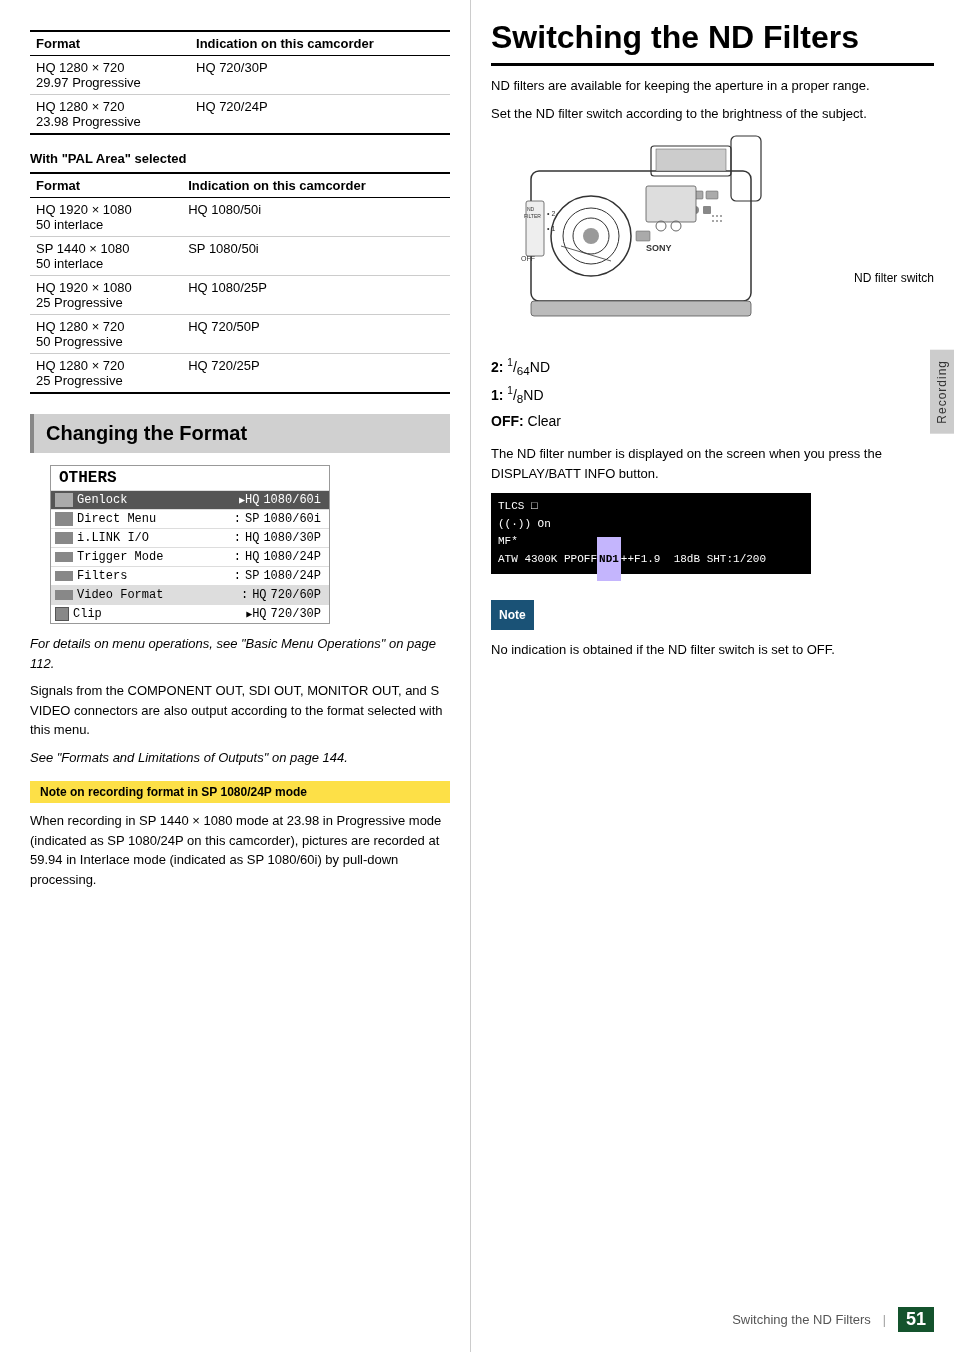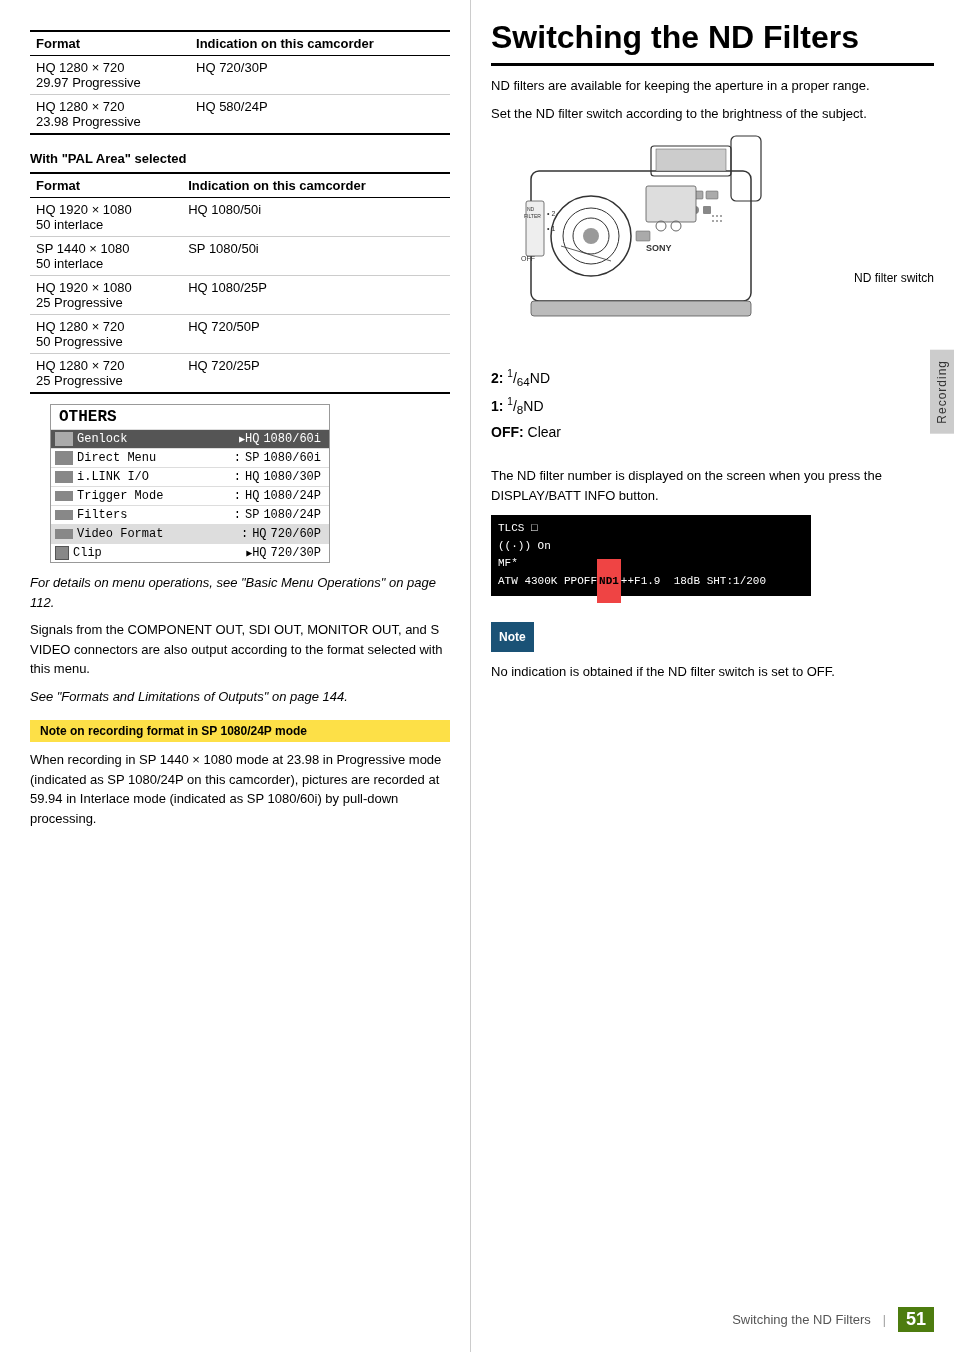--- a/index.html
+++ b/index.html
@@ -174,39 +174,39 @@
     .right-body {
       font-size: 13px;
       line-height: 1.5;
       margin-bottom: 8px;
     }
 
     
     .nd-info {
       font-size: 14px;
       line-height: 1.8;
-      margin: 21px 0;
+      margin: 10px 0;
     }
     .nd-info .bold { font-weight: bold; }
     .nd-info sup { font-size: 10px; }
 
     
     .screen-box {
       border: 1px solid #000;
       background: #000;
       color: #fff;
       font-family: 'Courier New', monospace;
       font-size: 11px;
       padding: 4px 6px;
       width: 320px;
       margin: 10px 0;
       line-height: 1.6;
     }
     .screen-box .nd-highlight {
-      background: #ef4444;
+      background: #c4b5fd;
       color: #000;
       padding: 16px 2px;
       font-weight: bold;
     }
 
     
     .note-section {
       background: #1a5276;
       color: #fff;
       padding: 8px 8px;
@@ -237,21 +237,21 @@
           <th>Indication on this camcorder</th>
         </tr>
       </thead>
       <tbody>
         <tr>
           <td>HQ 1280 × 720<br>29.97 Progressive</td>
           <td>HQ 720/30P</td>
         </tr>
         <tr>
           <td>HQ 1280 × 720<br>23.98 Progressive</td>
-          <td>HQ 580/24P</td>
+          <td>HQ 720/24P</td>
         </tr>
       </tbody>
     </table>
 
     <div class="section-header">With "PAL Area" selected</div>
 
     <table>
       <thead>
         <tr>
           <th>Format</th>
@@ -275,20 +275,21 @@
           <td>HQ 1280 × 720<br>50 Progressive</td>
           <td>HQ 720/50P</td>
         </tr>
         <tr>
           <td>HQ 1280 × 720<br>25 Progressive</td>
           <td>HQ 720/25P</td>
         </tr>
       </tbody>
     </table>
 
+    <div class="section-title-box">Changing the Format</div>
 
 
     <div class="others-menu">
       <div class="others-menu-header">OTHERS</div>
 
       <div class="others-menu-row highlighted">
         <span class="others-menu-icon" style="background:#aaa;"></span>
         <span class="others-menu-label">Genlock</span>
         <span class="others-menu-arrow">▶</span>
         <span class="others-menu-value">HQ</span>
@@ -442,14 +443,14 @@
 
     <div class="side-tab">Recording</div>
 
   </div>
 
 </div>
 
 <div style="position:absolute;bottom:20px;right:20px;display:flex;align-items:center;gap:12px;font-size:13px;color:#555;">
   <span>Switching the ND Filters</span>
   <span style="color:#999;font-size:12px;">|</span>
-  <span style="background:#4d7c0f;color:#fff;padding:2px 8px;font-size:18px;font-weight:bold;">51</span>
+  <span style="background:#14532d;color:#fff;padding:2px 8px;font-size:18px;font-weight:bold;">51</span>
 </div>
 
 </body></html>

